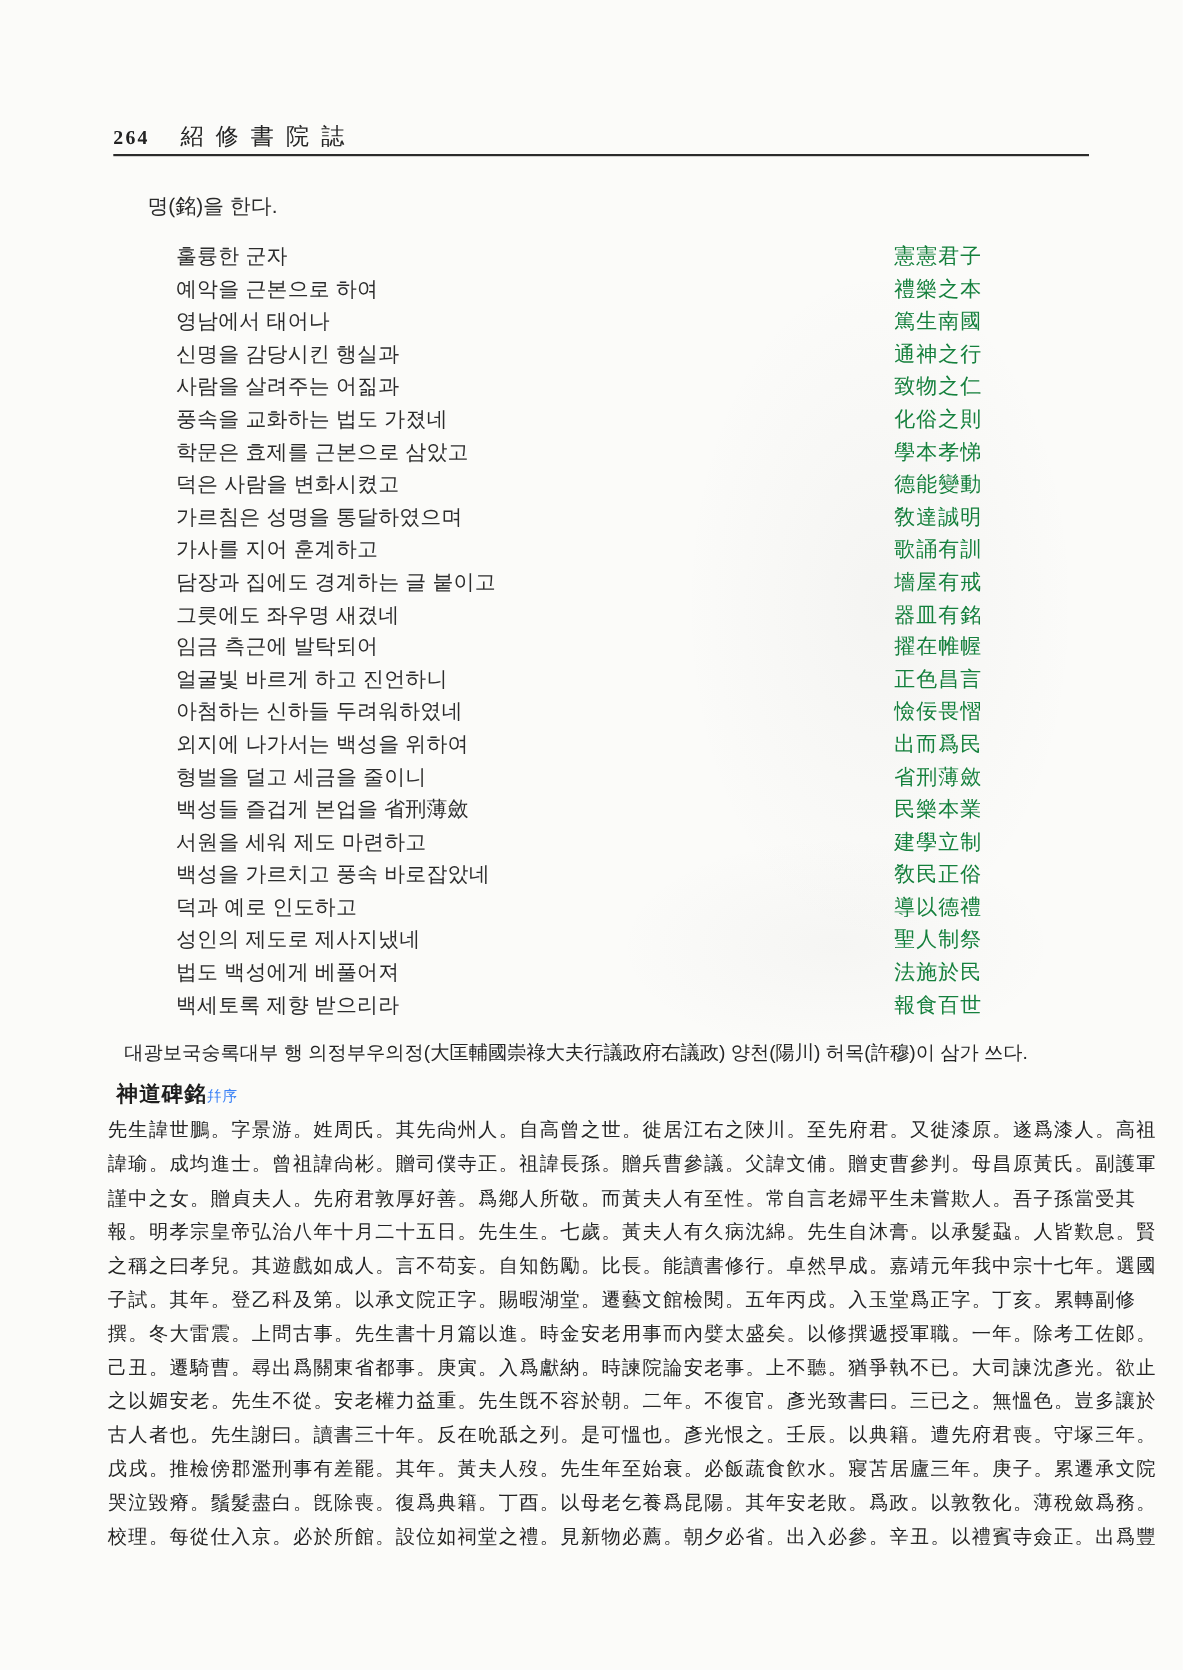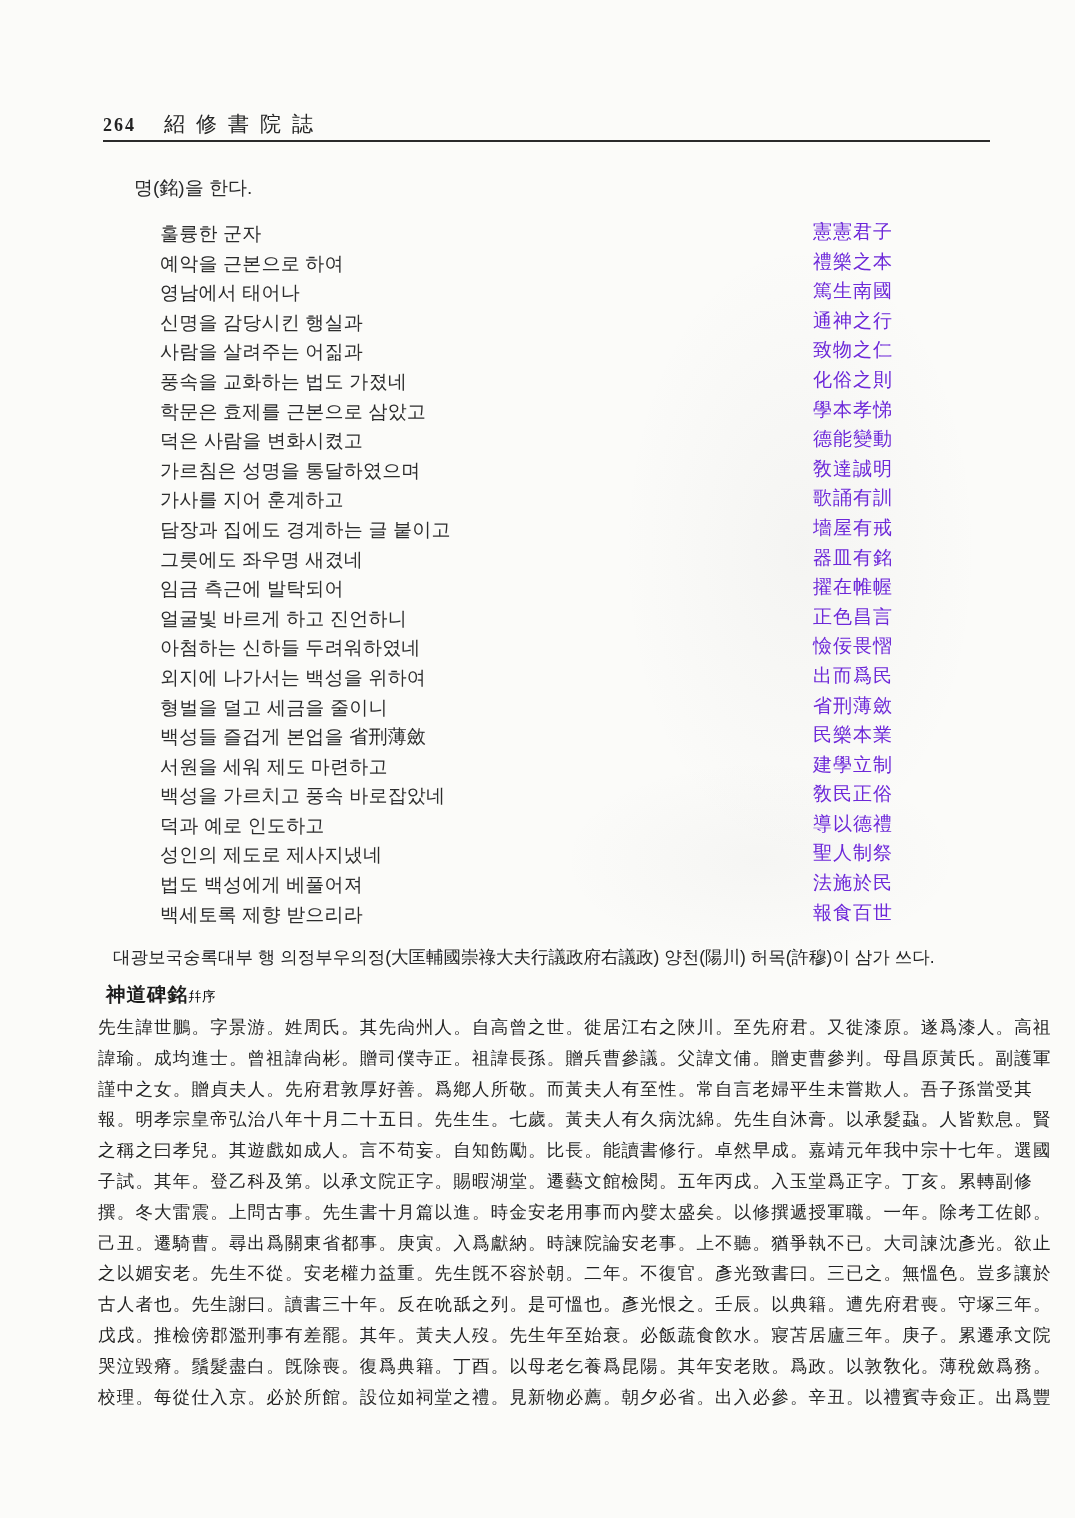--- a/index.html
+++ b/index.html
@@ -27,30 +27,30 @@
 
   .intro{position:absolute;left:134px;top:175px;font-size:19px;
          font-family:"Liberation Sans","DejaVu Sans",sans-serif;color:#2a2a2a;}
 
   .verses{position:absolute;left:98px;top:219px;width:887px;}
   .verse-row{position:relative;height:29.6px;line-height:29.6px;white-space:nowrap;}
   .verse-ko{margin-left:62px;font-size:19px;
             font-family:"Liberation Sans","DejaVu Sans",sans-serif;
             letter-spacing:0.2px;color:#2c2c2c;}
   .verse-hanja{position:absolute;left:715px;top:0;font-size:19px;
-               letter-spacing:1px;color:#6d28d9;font-family:Liberation Mono, monospace;}
+               letter-spacing:1px;color:#15803d;}
 
   .attribution{position:absolute;left:98px;top:944px;width:895px;
                font-size:17.5px;line-height:26px;
                font-family:"Liberation Sans","DejaVu Sans",sans-serif;
                text-indent:15px;color:#252525;white-space:nowrap;}
 
   .section-heading{position:absolute;left:106px;top:981px;white-space:nowrap;}
   .section-title{font-size:19.5px;color:#1e1e1e;letter-spacing:1px;font-weight:bold;}
-  .section-subtitle{font-size:13.5px;color:#000000;letter-spacing:0.5px;}
+  .section-subtitle{font-size:13.5px;color:#3b82f6;letter-spacing:0.5px;}
 
   .body-text{position:absolute;left:98px;top:1012px;width:889px;}
   .body-line{height:30.8px;line-height:30.8px;font-size:17.5px;color:#242424;
              letter-spacing:1.2px;white-space:nowrap;
              text-align:justify;text-align-last:justify;text-justify:inter-character;}
 </style>
 </head>
 <body>
 
 <div class="page">

